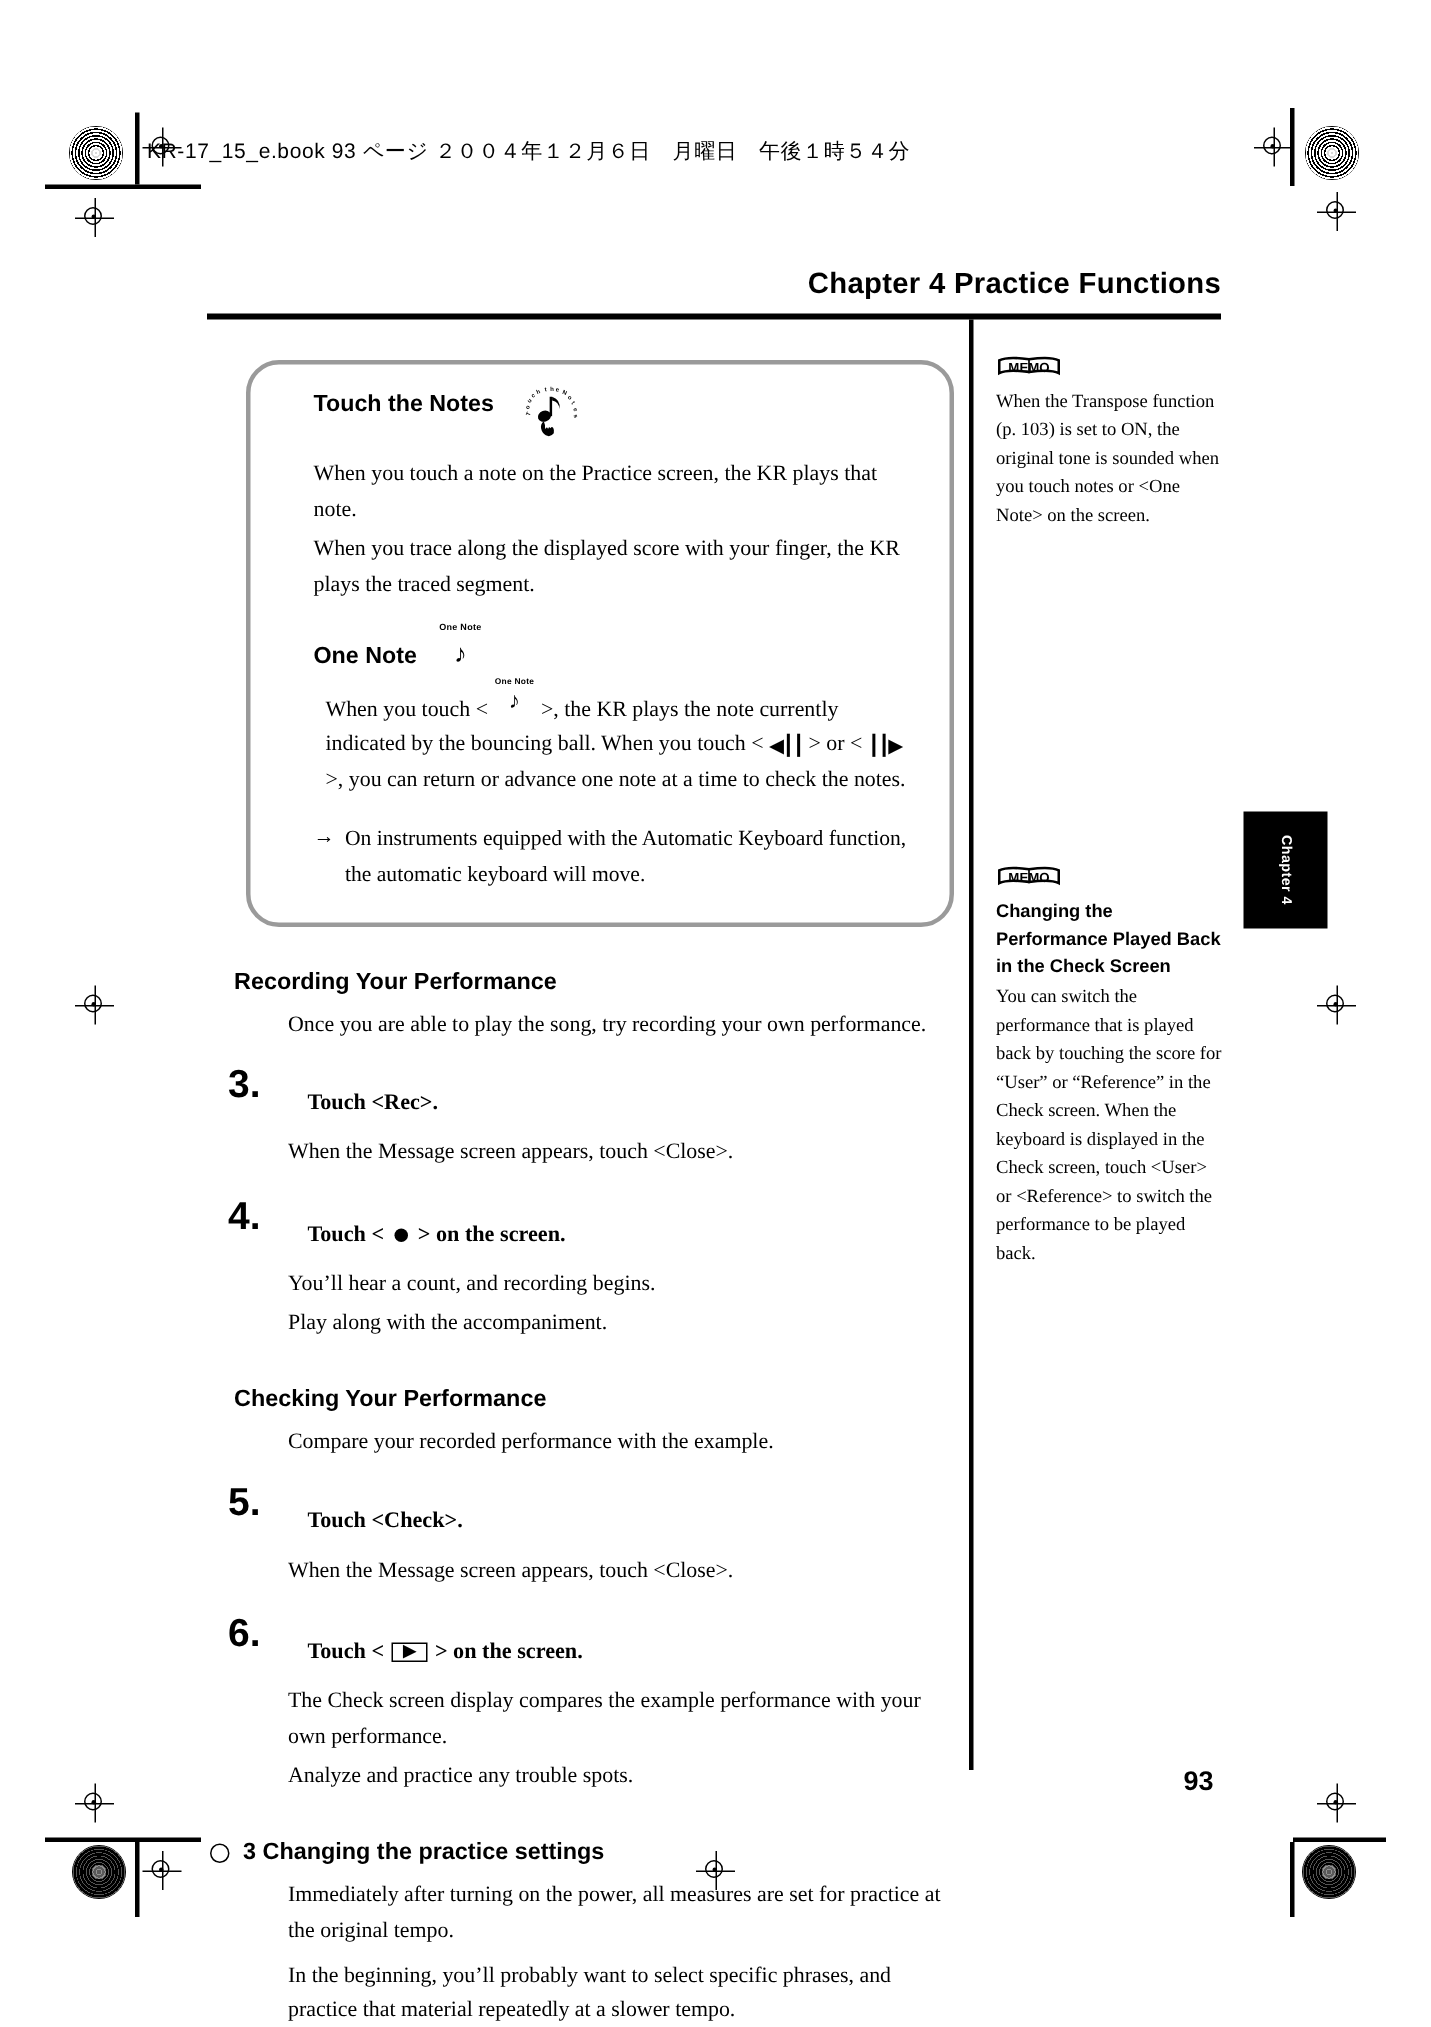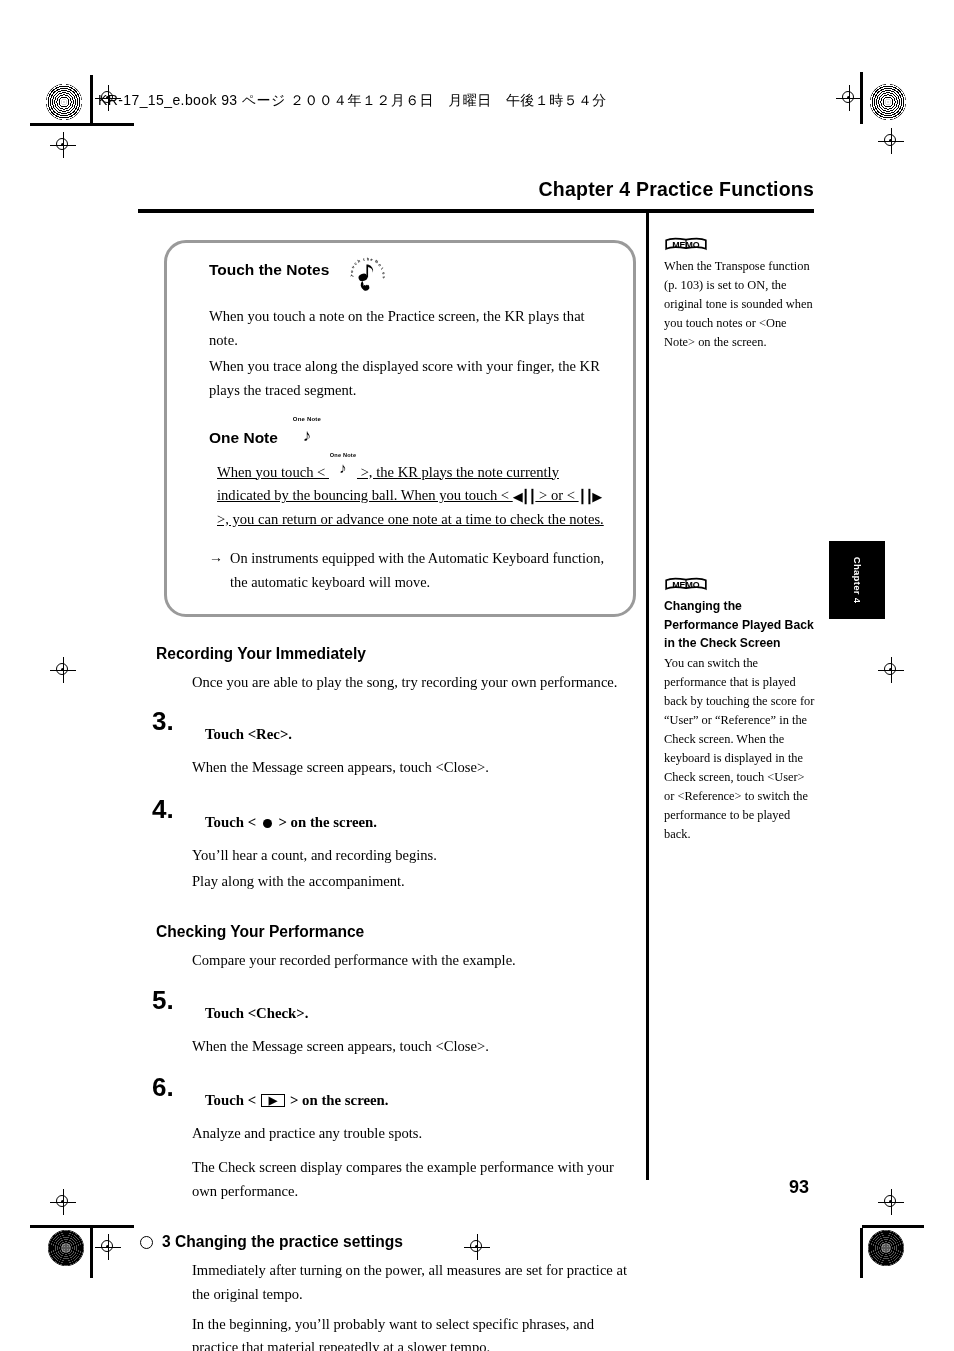--- a/index.html
+++ b/index.html
@@ -147,21 +147,20 @@
     font-family: "Liberation Sans", sans-serif;
     font-weight: bold;
     font-size: 15.5px;
     margin: 22px 0 10px -0px;
     display: flex;
     align-items: center;
     gap: 14px;
   }
   .note-box .indent {
     margin-left: 8px;
-    text-decoration: underline;
   }
 
   .arrow-note {
     display: flex;
     gap: 7px;
     margin-top: 16px;
     font-size: 14.4px;
     line-height: 1.6;
   }
   .arrow-note .arrow-glyph {
@@ -483,21 +482,21 @@
     </div>
 
     <p class="indent"><span>When you touch &lt; </span><span class="onenote-btn small"><span class="cap">One Note</span><span class="note">♪</span></span><span> &gt;, the KR plays the note currently indicated by the bouncing ball. When you touch &lt; </span><span class="glyph-prev">◀┃┃</span><span> &gt; or &lt; </span><span class="glyph-next">┃┃▶</span><span> &gt;, you can return or advance one note at a time to check the notes.</span></p>
 
     <div class="arrow-note">
       <span class="arrow-glyph">→</span>
       <span>On instruments equipped with the Automatic Keyboard function, the automatic keyboard will move.</span>
     </div>
   </div>
 
-  <div class="sec-head">Recording Your Immediately</div>
+  <div class="sec-head">Recording Your Performance</div>
   <p class="body-text">Once you are able to play the song, try recording your own performance.</p>
 
   <div class="step">
     <div class="step-num">3.</div>
     <div class="step-body">
       <p class="step-title">Touch &lt;Rec&gt;.</p>
       <p class="body-text" style="margin-left:0; margin-top:10px;">When the Message screen appears, touch &lt;Close&gt;.</p>
     </div>
   </div>
 
@@ -518,22 +517,22 @@
     <div class="step-body">
       <p class="step-title">Touch &lt;Check&gt;.</p>
       <p class="body-text" style="margin-left:0; margin-top:10px;">When the Message screen appears, touch &lt;Close&gt;.</p>
     </div>
   </div>
 
   <div class="step">
     <div class="step-num">6.</div>
     <div class="step-body">
       <p class="step-title"><span>Touch &lt; </span><span class="glyph-play-box">▶</span><span> &gt; on the screen.</span></p>
+      <p class="body-text" style="margin-left:0; margin-top:10px;">The Check screen display compares the example performance with your own performance.</p>
       <p class="body-text" style="margin-left:0;">Analyze and practice any trouble spots.</p>
-      <p class="body-text" style="margin-left:0; margin-top:10px;">The Check screen display compares the example performance with your own performance.</p>
     </div>
   </div>
 
   <div class="sec-head circle-head">
     <span class="circle-bullet"></span>
     <span>3 Changing the practice settings</span>
   </div>
   <p class="body-text">Immediately after turning on the power, all measures are set for practice at the original tempo.</p>
   <p class="body-text" style="margin-top:6px;">In the beginning, you’ll probably want to select specific phrases, and practice that material repeatedly at a slower tempo.</p>
 

